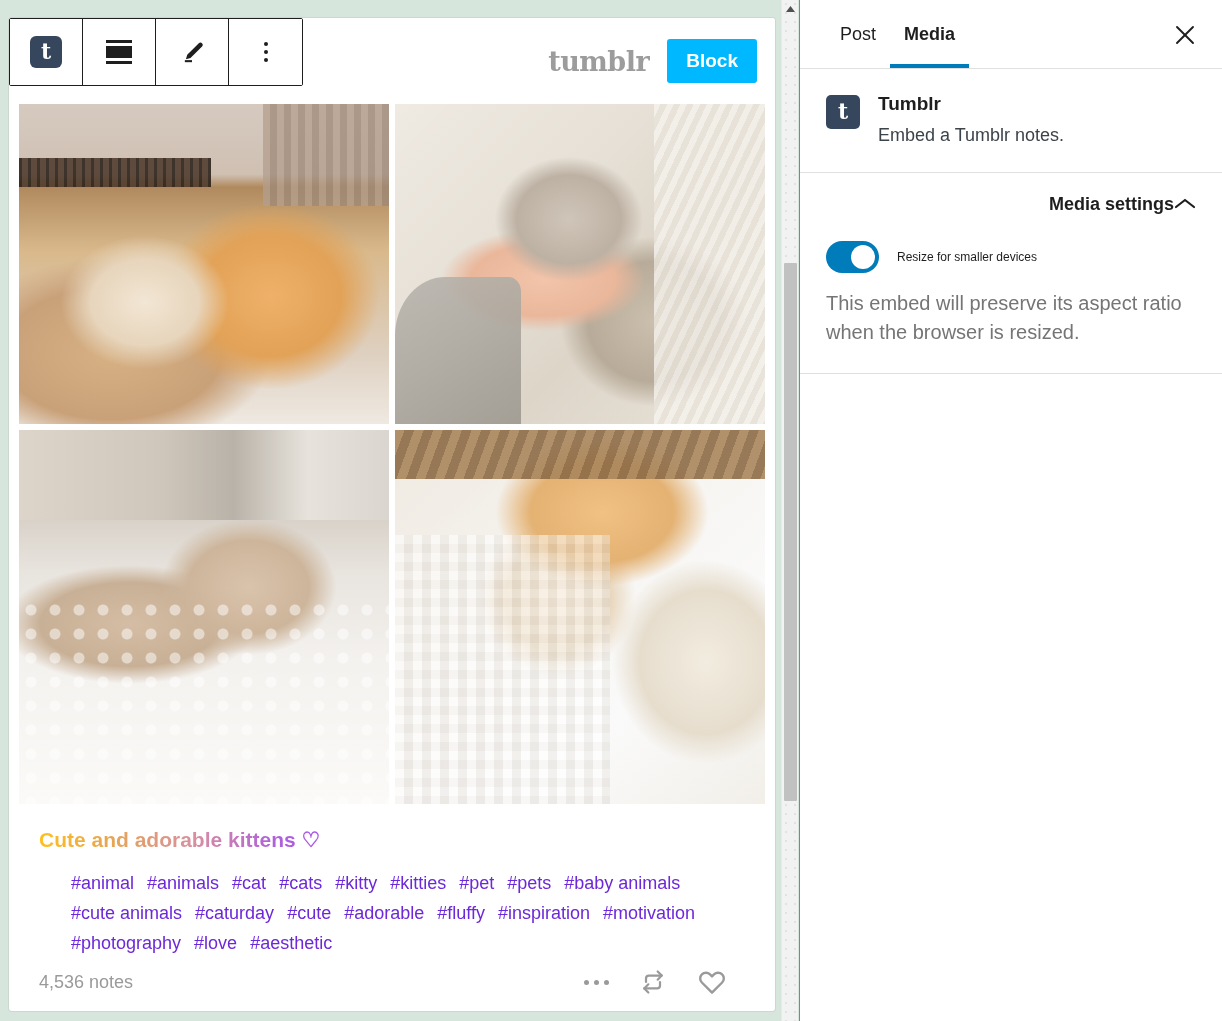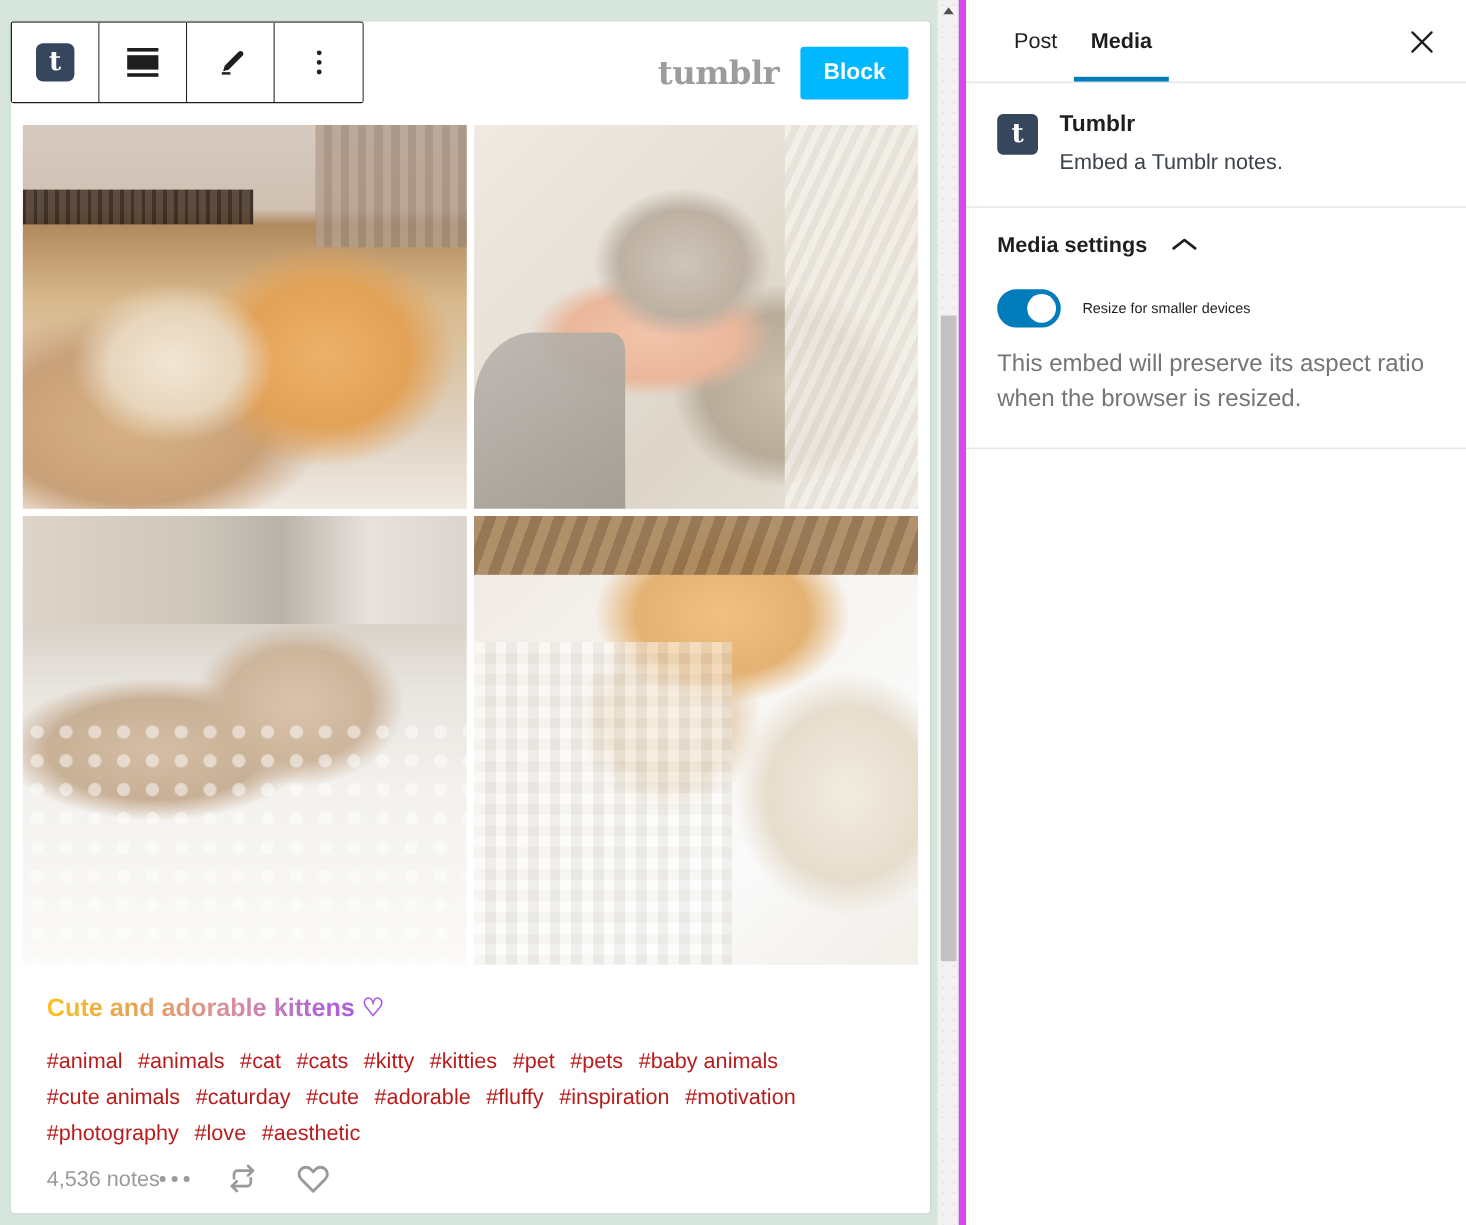--- a/index.html
+++ b/index.html
@@ -217,32 +217,33 @@
     margin: 0 0 16px 0;
     background: linear-gradient(90deg, #ffc021 0%, #e9a84a 22%, #d88fa0 55%, #b263d8 82%, #a855e8 100%);
     -webkit-background-clip: text;
     background-clip: text;
     color: transparent;
     -webkit-text-fill-color: transparent;
     display: inline-block;
   }
   #tag-list {
     font-size: 18px;
-    color: #b91c1c;
+    color: #6d28d9;
     line-height: 30px;
     max-width: 710px;
+    margin-left: 32px;
   }
   .tag { margin-right: 13px; cursor: pointer; white-space: nowrap; display: inline-block; }
 
   #post-footer {
     position: absolute;
     left: 0; bottom: 14px;
     width: 766px;
     padding: 0 30px 0 30px;
-    display: flex; align-items: center; justify-content: flex-start;
+    display: flex; align-items: center; justify-content: space-between;
   }
   #notes-count { font-size: 18px; color: #9a9a9a; }
   #footer-actions { display: flex; align-items: center; gap: 30px; padding-right: 18px; }
   .f-icon { cursor: pointer; display: flex; align-items: center; justify-content: center; }
   .dots-h { display: flex; gap: 5px; }
   .dots-h i { width: 5px; height: 5px; border-radius: 50%; background: #9a9a9a; display: block; }
 
   
   #editor-scrollbar {
     position: absolute;
@@ -266,21 +267,21 @@
     border-radius: 1px;
     cursor: pointer;
   }
 
   
   #sidebar {
     position: absolute;
     left: 799px; top: 0;
     width: 423px; height: 1021px;
     background: #ffffff;
-    border-left: 6px solid #d946ef;
+    border-left: 1px solid #d946ef;
   }
   #sidebar-tabs {
     position: relative;
     height: 69px;
     display: flex; align-items: center;
     padding-left: 26px;
     border-bottom: 1px solid #e0e0e0;
   }
   .sb-tab {
     font-size: 18px;
@@ -329,23 +330,22 @@
   #block-info-text { display: flex; flex-direction: column; gap: 10px; }
   #block-info-title { font-size: 19px; font-weight: bold; color: #1e1e1e; }
   #block-info-desc { font-size: 18px; color: #3c434a; }
 
   .panel {
     border-bottom: 1px solid #e0e0e0;
     padding: 0 26px;
   }
   .panel-head {
     height: 62px;
-    display: flex; align-items: center; justify-content: flex-start;
-    cursor: pointer;
-    gap: 20px;
+    display: flex; align-items: center; justify-content: flex-end;
+    cursor: pointer;
   }
   .panel-title { font-size: 18px; font-weight: bold; color: #1e1e1e; }
   .panel-body { padding-bottom: 26px; }
 
   .toggle-row { display: flex; align-items: center; gap: 18px; margin-top: 6px; }
   #resize-toggle {
     width: 53px; height: 32px;
     background: #007cba;
     border-radius: 16px;
     position: relative;

